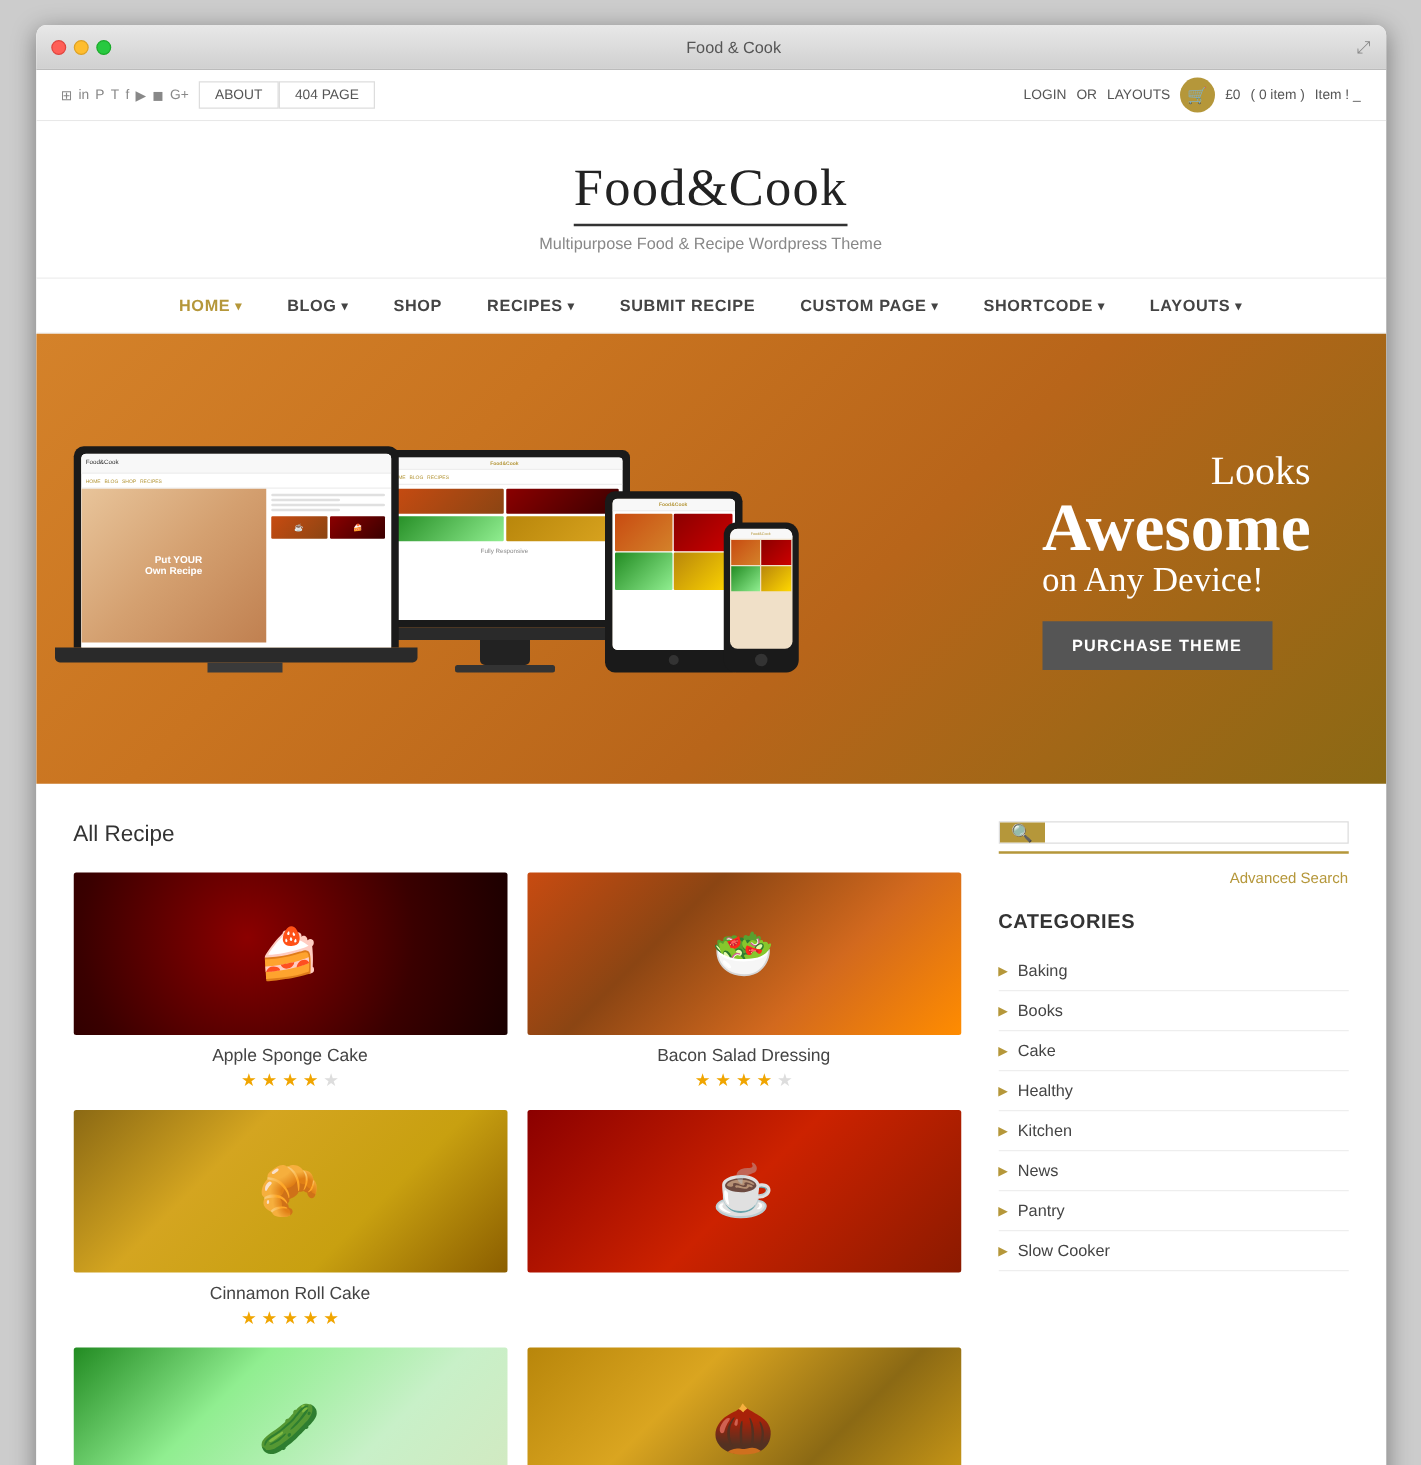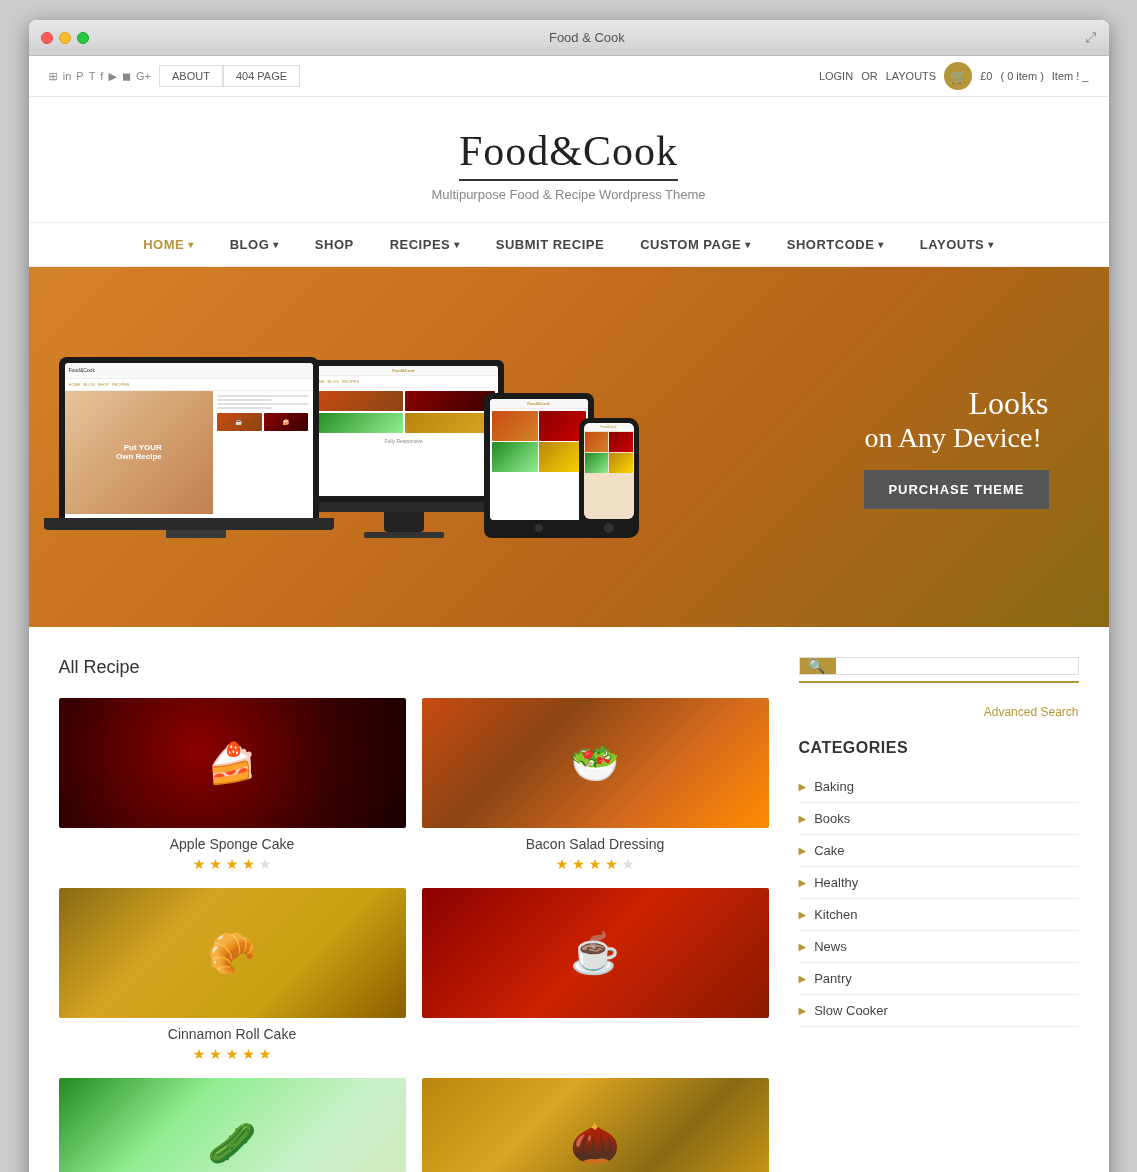--- a/index.html
+++ b/index.html
@@ -403,21 +403,21 @@
       justify-content: center;
       font-size: 14px;
     }
 
     .advanced-search-link {
       text-align: right;
       font-size: 12px;
       color: #b5973a;
       cursor: pointer;
       margin-bottom: 20px;
-      padding-top: 22px;
+      padding-top: 12px;
       border-top: 2px solid #b5973a;
     }
 
     .categories-title {
       font-size: 16px;
       color: #333;
       margin-bottom: 14px;
       font-weight: bold;
       letter-spacing: 0.5px;
     }
@@ -637,20 +637,21 @@
               <div style="height:20px;background:linear-gradient(135deg,#b8860b,#ffd700);"></div>
             </div>
           </div>
           <div class="phone-home"></div>
         </div>
       </div>
     </div>
 
     <div class="hero-text">
       <div class="hero-looks">Looks</div>
+      <div class="hero-awesome">Awesome</div>
       <div class="hero-device-text">on Any Device!</div>
       <button class="hero-cta">PURCHASE THEME</button>
     </div>
   </div>
 
   <div class="main-content">
 
     <div class="recipe-section">
       <h2 class="section-title">All Recipe</h2>
       <div class="recipe-grid">

